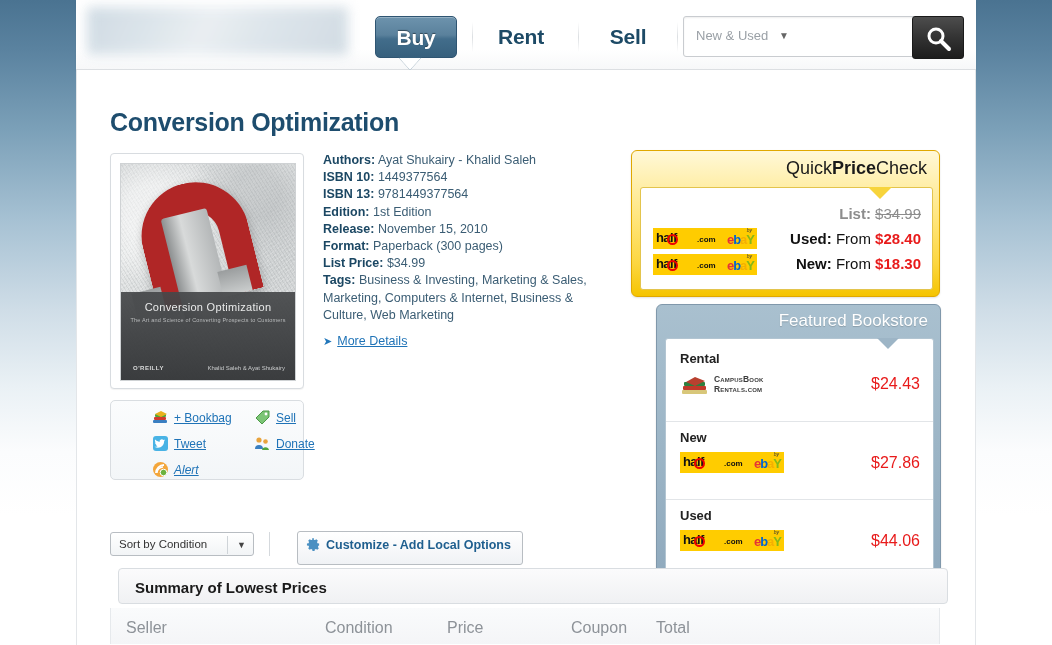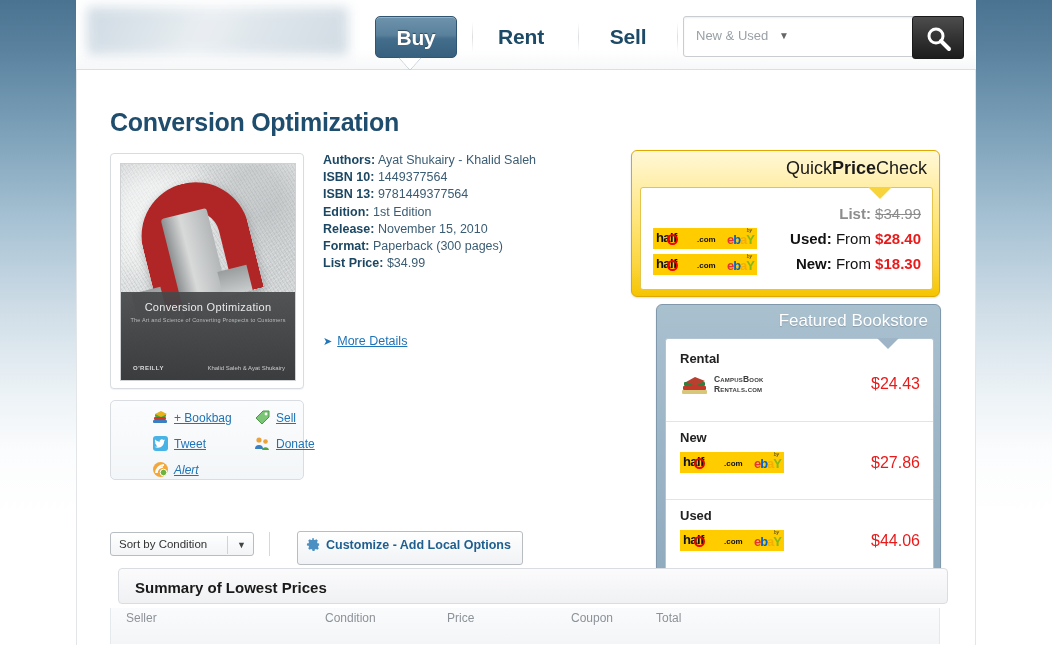--- a/index.html
+++ b/index.html
@@ -285,21 +285,21 @@
     border:1px solid #d9dde1; border-radius:4px;
   }
   #summary-title {
     position:absolute; left:16px; top:10px; font-size:15px; font-weight:bold; color:#1a1a1a;
   }
   #thead {
     position:absolute; left:33px; top:538px; width:830px; height:36px;
     background:linear-gradient(to bottom,#fafbfc,#f4f5f7);
     border-left:1px solid #e6e9ec; border-right:1px solid #e6e9ec;
   }
-  .th { position:absolute; top:3px; font-size:12px; color:#8d9298;text-align:right; }
+  .th { position:absolute; top:11px; font-size:16px; color:#8d9298;text-align:right; }
   #th0 { left:15px; } #th1 { left:214px; } #th2 { left:336px; }
   #th3 { left:460px; } #th4 { left:545px; }
 </style>
 </head>
 <body>
 
 <div id="page">
 
   <div id="header">
     <div id="logo"></div>
@@ -370,20 +370,24 @@
         <b>Release:</b>
         <span>November 15, 2010</span>
       </div>
       <div class="meta-line">
         <b>Format:</b>
         <span>Paperback (300 pages)</span>
       </div>
       <div class="meta-line">
         <b>List Price:</b>
         <span>$34.99</span>
+      </div>
+      <div class="meta-line">
+        <b>Tags:</b>
+        <span>Business &amp; Investing, Marketing &amp; Sales, Marketing, Computers &amp; Internet, Business &amp; Culture, Web Marketing</span>
       </div>
     </div>
 
     <div id="more-details">
       <span id="arrow-icon">➤</span><a>More Details</a>
     </div>
 
     <div id="actions">
       <div class="act" id="act-bookbag">
         <span class="ico">

